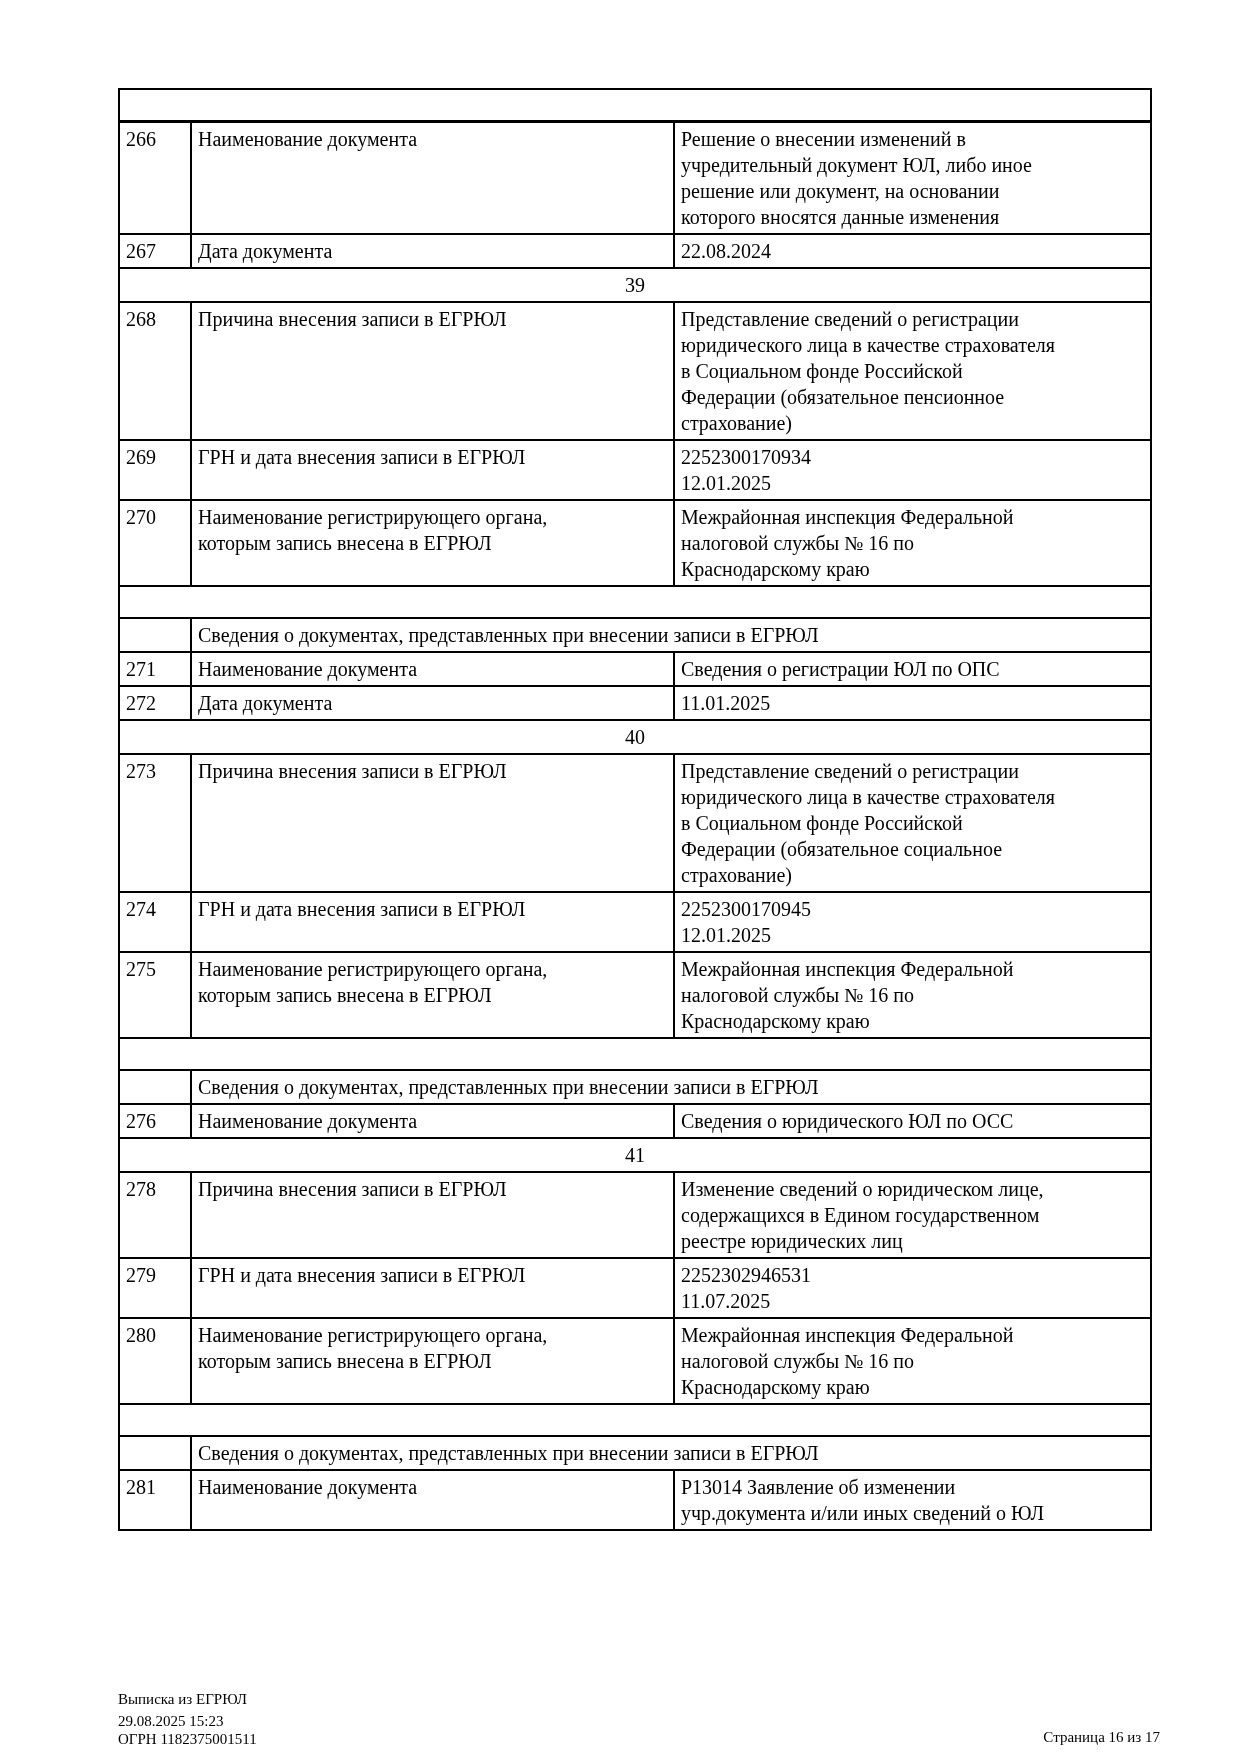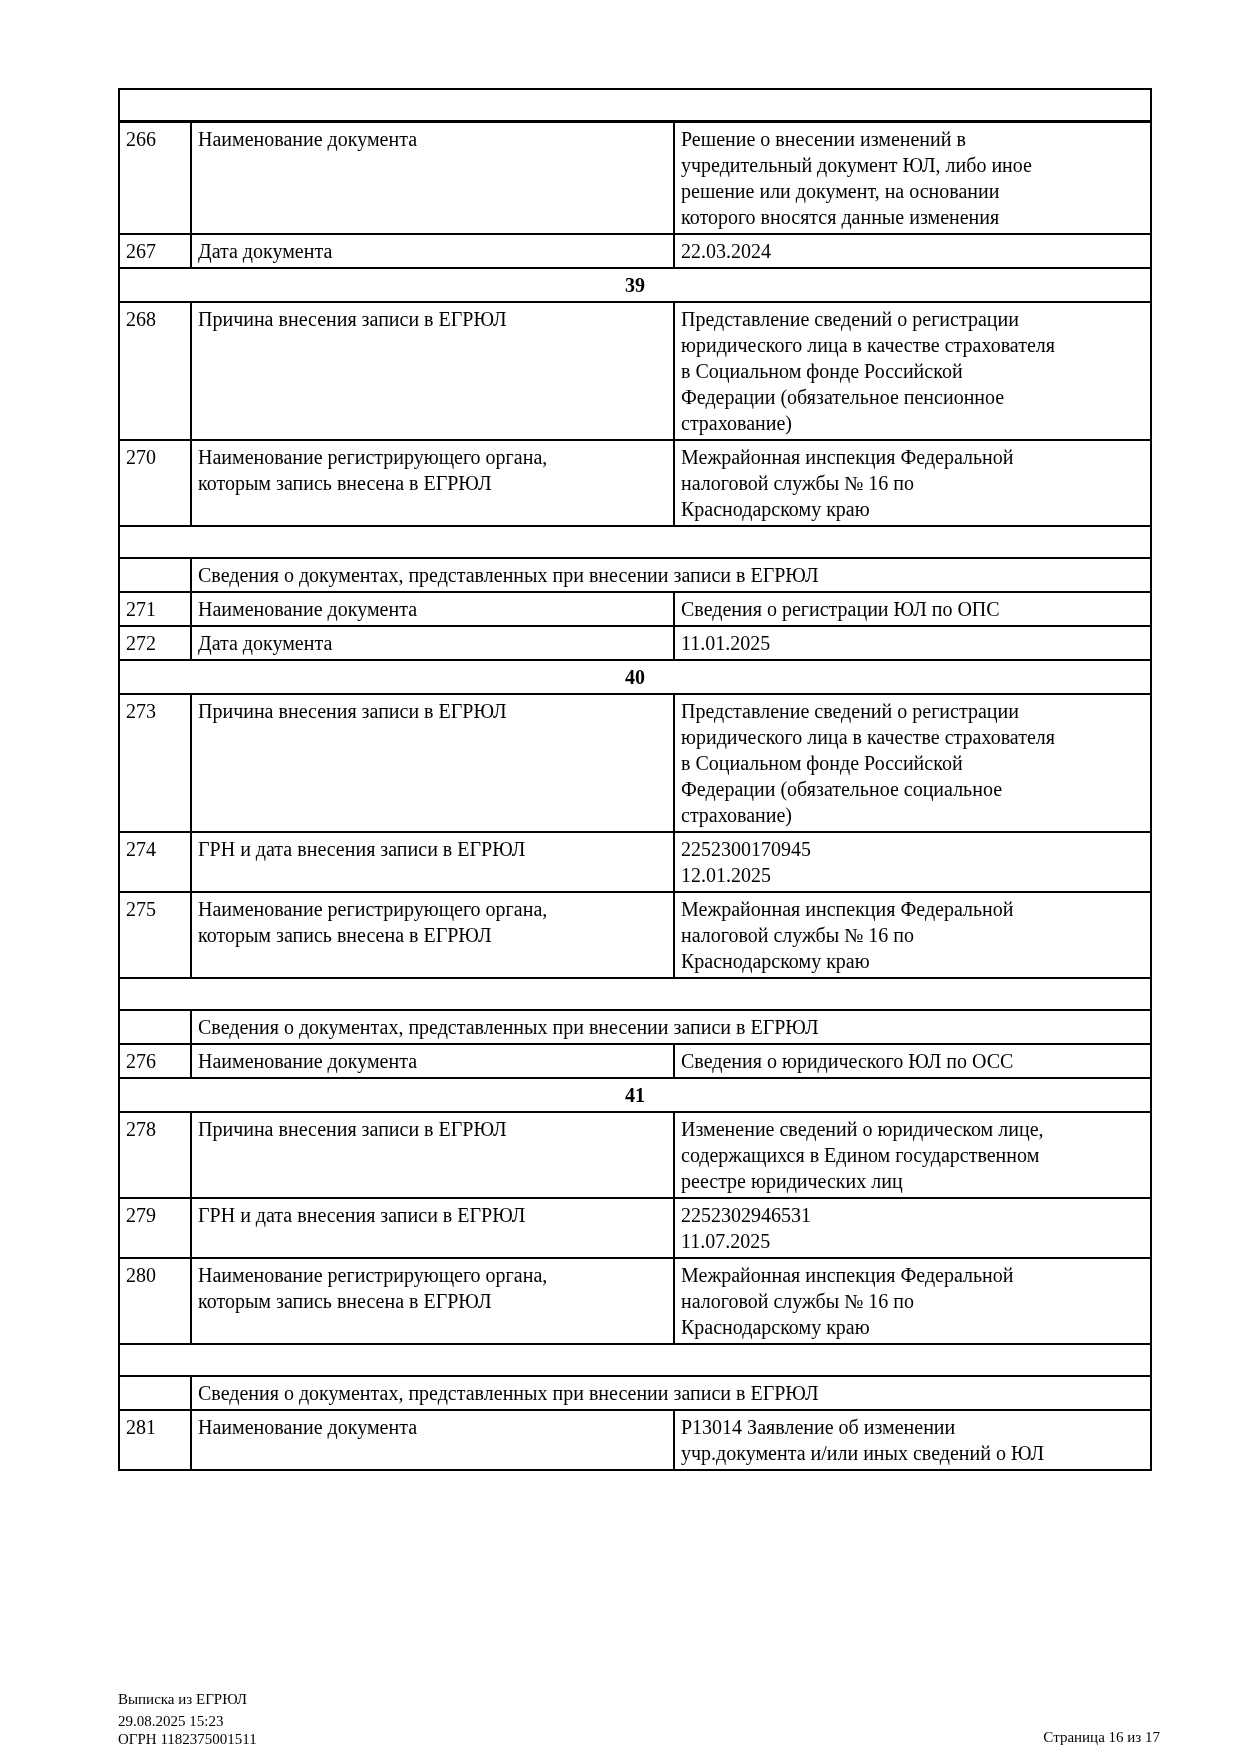--- a/index.html
+++ b/index.html
@@ -46,21 +46,21 @@
   }
   tr.spacer td {
     height: 30px;
     padding: 0;
   }
   tr.page-top td {
     border-bottom-width: 3px;
   }
   tr.section td {
     text-align: center;
-    font-weight: bold;
+    font-weight: normal;
     height: 26px;
     margin-top: 41px;
   }
   tr.subheader td {
     height: 26px;
   }
   .footer {
     position: absolute;
     left: 0;
     top: 1688px;
@@ -106,35 +106,41 @@
         <td class="num">266</td>
         <td class="label">Наименование документа</td>
         <td class="value">Решение о внесении изменений в
 учредительный документ ЮЛ, либо иное
 решение или документ, на основании
 которого вносятся данные изменения</td>
       </tr>
       <tr>
         <td class="num">267</td>
         <td class="label">Дата документа</td>
-        <td class="value">22.03.2024</td>
+        <td class="value">22.08.2024</td>
       </tr>
 
       <tr class="section">
         <td colspan="3">39</td>
       </tr>
 
       <tr>
         <td class="num">268</td>
         <td class="label">Причина внесения записи в ЕГРЮЛ</td>
         <td class="value">Представление сведений о регистрации
 юридического лица в качестве страхователя
 в Социальном фонде Российской
 Федерации (обязательное пенсионное
 страхование)</td>
+      </tr>
+      <tr>
+        <td class="num">269</td>
+        <td class="label">ГРН и дата внесения записи в ЕГРЮЛ</td>
+        <td class="value">2252300170934
+12.01.2025</td>
       </tr>
       <tr>
         <td class="num">270</td>
         <td class="label">Наименование регистрирующего органа,
 которым запись внесена в ЕГРЮЛ</td>
         <td class="value">Межрайонная инспекция Федеральной
 налоговой службы № 16 по
 Краснодарскому краю</td>
       </tr>
 

